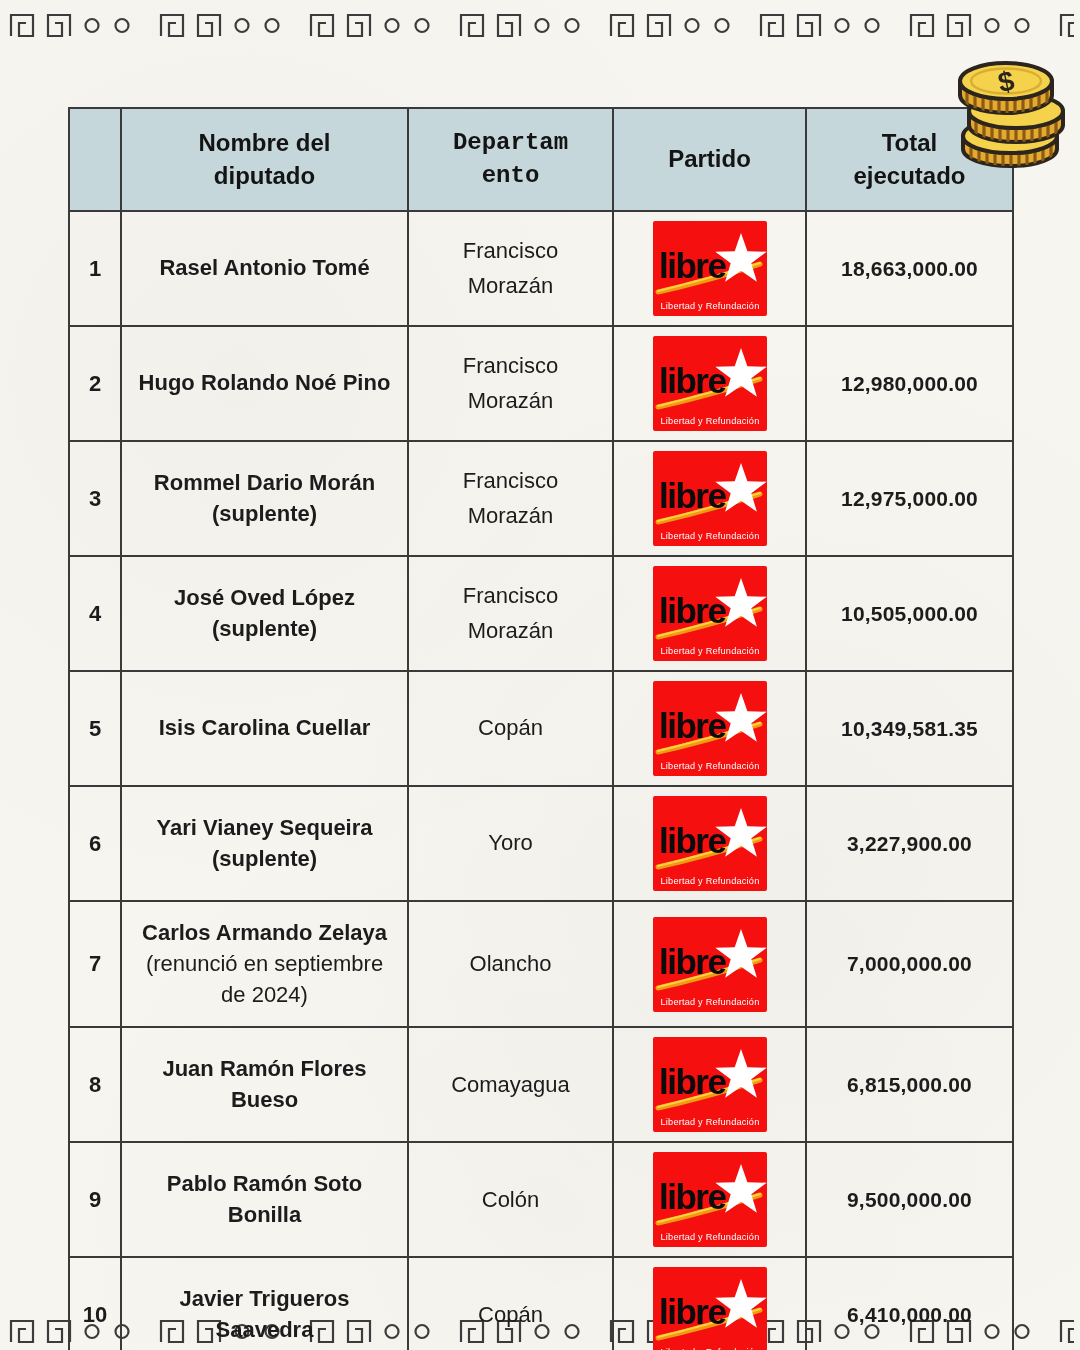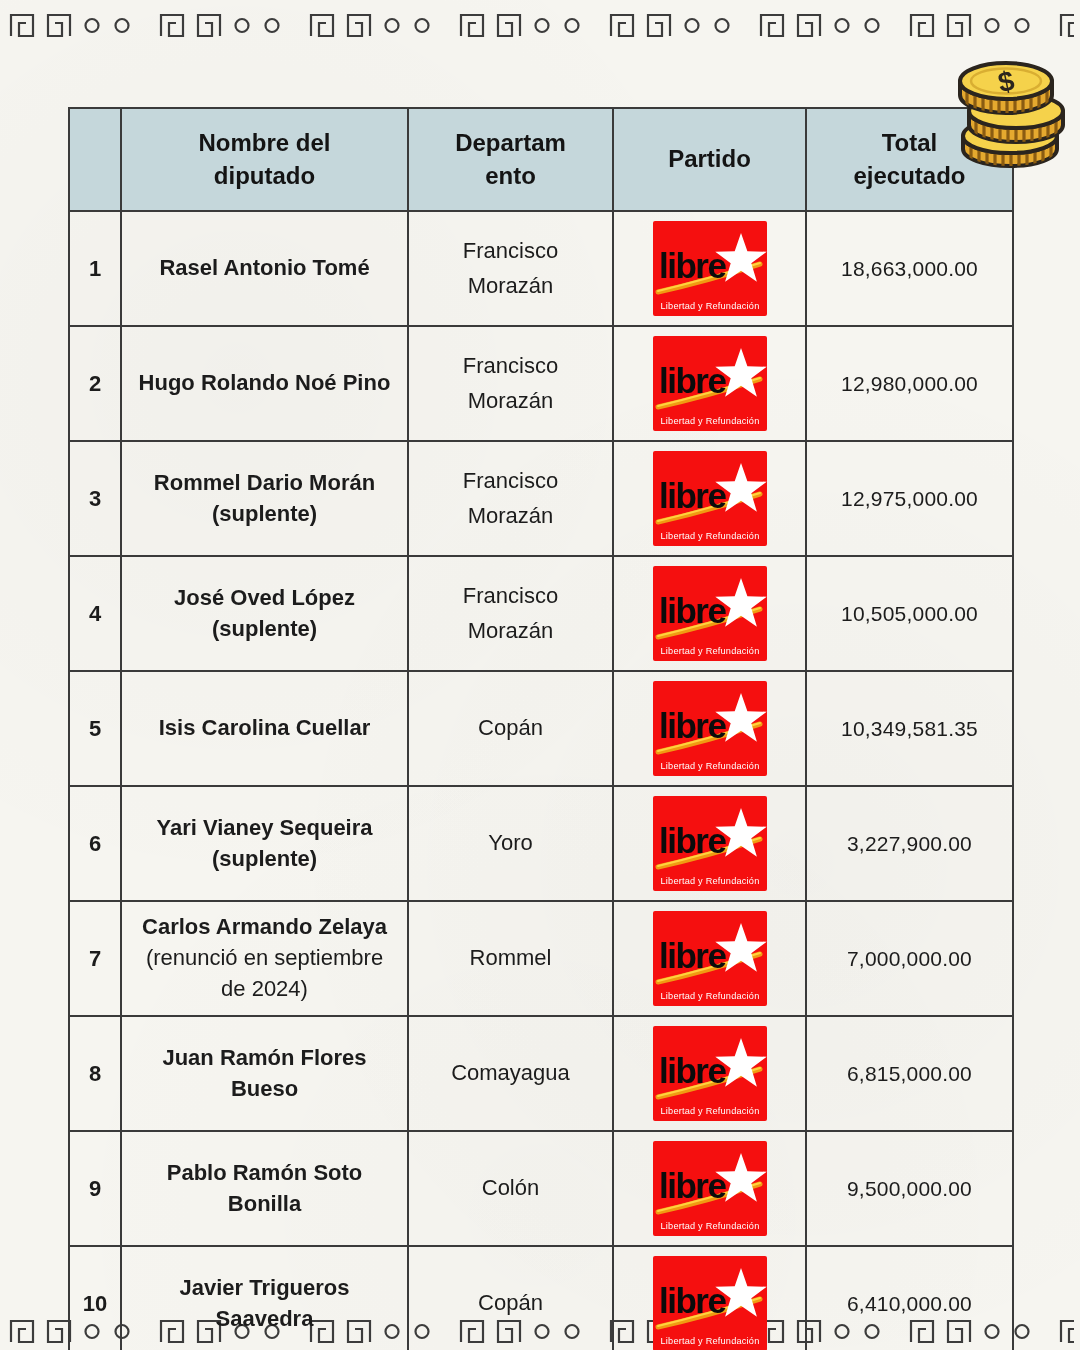--- a/index.html
+++ b/index.html
@@ -37,31 +37,31 @@
   }
   thead th {
     background: #c5d7db;
     height: 103px;
     font-size: 24px;
     font-weight: 700;
     line-height: 1.35;
     color: #141414;
   }
   .h-name  { padding: 17px 42px; }
-  .h-dept  { padding: 0 42px; overflow-wrap: anywhere; }
+  .h-dept  { padding: 0 42px; overflow-wrap: anywhere; font-family: Liberation Mono, monospace; }
   .h-total { padding: 0 32px; margin-left: 28px; }
   tbody td { height: 105px; background: transparent; }
 
   .c-rank  { font-weight: 700; font-size: 22px; }
-  .c-name  { font-weight: 700; font-size: 22px; line-height: 1.4; padding: 4px 12px; }
+  .c-name  { font-weight: 700; font-size: 22px; line-height: 1.4; padding: 16px 12px; }
   .c-name .note { font-weight: 400; }
   .c-name .note:empty { display: none; }
   .c-dept  { font-weight: 400; font-size: 22px; line-height: 1.55; padding: 0 8px; }
   .c-party { padding: 9px; }
-  .c-total { font-weight: 400; font-size: 21px; letter-spacing: 0.2px; }
+  .c-total { font-weight: 700; font-size: 21px; letter-spacing: 0.2px; }
 
   .libre-logo { display: block; margin: 0 auto; }
 
   
   .coins { position: absolute; left: 956px; top: 48px; z-index: 5; }
 </style>
 </head>
 <body>
 
 <svg class="strip strip-top" aria-hidden="true">
@@ -215,21 +215,21 @@
     </td>
     <td class="c-total"><span>3,227,900.00</span></td>
   </tr>
 
   <tr>
     <td class="c-rank"><span>7</span></td>
     <td class="c-name">
       <span class="nm">Carlos Armando Zelaya</span>
       <span class="note">(renunció en septiembre de 2024)</span>
     </td>
-    <td class="c-dept"><span>Rommel</span></td>
+    <td class="c-dept"><span>Olancho</span></td>
     <td class="c-party">
       <svg class="libre-logo" width="114" height="95" viewBox="0 0 114 95">
         <rect x="0" y="0" width="114" height="95" rx="2" fill="#f50f0f"></rect>
         <path d="M5,71 Q54,60 107,43" fill="none" stroke="#f09b12" stroke-width="5" stroke-linecap="round"></path>
         <path d="M5,70 Q54,58 107,42" fill="none" stroke="#ffd23e" stroke-width="2" stroke-linecap="round"></path>
         <text x="6" y="57" font-family="Liberation Sans, DejaVu Sans, sans-serif" font-size="35" font-weight="bold" letter-spacing="-1.5" fill="#0b0b0b">libre</text>
         <path fill="#ffffff" d="M88,12 L94.4,30.3 L113.7,30.7 L98.3,42.3 L103.9,60.8 L88,49.8 L72.1,60.8 L77.7,42.3 L62.3,30.7 L81.7,30.3 Z"></path>
         <text x="57" y="88" text-anchor="middle" font-family="Liberation Sans, DejaVu Sans, sans-serif" font-size="9.2" letter-spacing="0.2" fill="#ffffff">Libertad y Refundación</text>
       </svg>
     </td>

